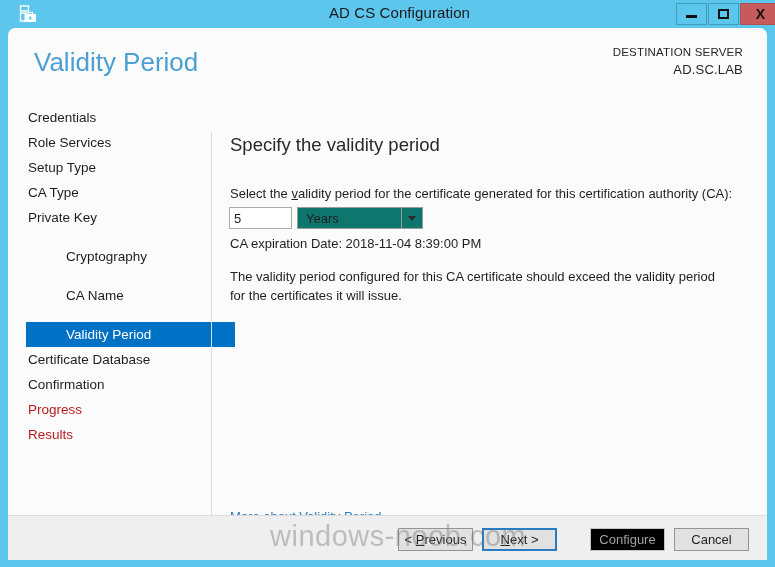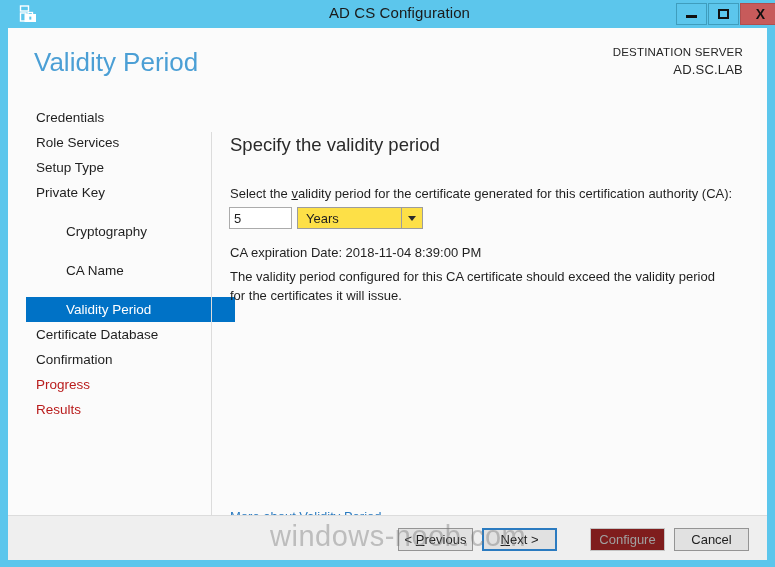--- a/index.html
+++ b/index.html
@@ -82,20 +82,21 @@
   }
 
   
   #page {
     position: absolute;
     left: 8px; top: 28px;
     width: 759px;
     height: 531px;
     background: #FBFBFB;
     box-sizing: border-box;
+    border-radius: 7px;
   }
 
   
   #header {
     position: absolute;
     left: 0; top: 0;
     width: 759px;
     height: 76px;
   }
   #page-title {
@@ -129,21 +130,21 @@
     left: 0; top: 77px;
     width: 195px;
     height: 410px;
   }
   .nav-item {
     position: relative;
     height: 25px;
     line-height: 25px;
     font-size: 13.5px;
     color: #1f1f1f;
-    padding-left: 28px;
+    padding-left: 20px;
     white-space: nowrap;
     box-sizing: border-box;
   }
   .nav-item.sub { padding-left: 58px; margin-top: 14px; }
   .nav-item.disabled { color: #b91c1c; }
   .nav-item.selected {
     background: #0072C6;
     color: #ffffff;
     margin-left: 18px;
     padding-left: 40px;
@@ -200,21 +201,21 @@
     padding: 0 0 0 4px;
     outline: none;
   }
   #period-unit {
     position: absolute;
     left: 68px; top: 0;
     width: 126px;
     height: 22px;
     box-sizing: border-box;
     border: 1px solid #9C9C9C;
-    background: #fde047;
+    background: #0f766e;
   }
   #period-unit-text {
     position: absolute;
     left: 8px; top: 3px;
     font-size: 13px;
     color: #1f1f1f;
   }
   #period-unit-arrow-box {
     position: absolute;
     right: 0; top: 0;
@@ -225,21 +226,21 @@
     justify-content: center;
   }
   .caret-down {
     width: 0; height: 0;
     border-left: 4px solid transparent;
     border-right: 4px solid transparent;
     border-top: 5px solid #2b2b2b;
   }
   #expiration {
     position: absolute;
-    left: 8px; top: 140px;
+    left: 8px; top: 131px;
     font-size: 13px;
     color: #1f1f1f;
     white-space: nowrap;
   }
   #note {
     position: absolute;
     left: 8px; top: 162px;
     width: 497px;
     font-size: 13px;
     line-height: 19px;
@@ -283,21 +284,21 @@
   .wiz-btn u { text-decoration: underline; }
   #btn-previous { left: 390px; }
   #btn-next {
     left: 474px;
     border: 2px solid #2B7BC0;
     line-height: 19px;
   }
   #btn-configure {
     left: 582px;
     color: #A0A0A0;
-    background: #7f1d1d;
+    background: #000000;
     border-color: #C4C4C4;
   }
   #btn-cancel { left: 666px; }
 
   
   #watermark {
     position: absolute;
     left: 270px; top: 520px;
     font-size: 29px;
     color: rgba(120,120,120,0.42);
@@ -343,20 +344,21 @@
       <div id="dest-block">
         <div id="dest-label">DESTINATION SERVER</div>
         <div id="dest-server">AD.SC.LAB</div>
       </div>
     </div>
 
     <div id="sidebar">
         <div class="nav-item"><span>Credentials</span></div>
         <div class="nav-item"><span>Role Services</span></div>
         <div class="nav-item"><span>Setup Type</span></div>
+        <div class="nav-item"><span>CA Type</span></div>
         <div class="nav-item"><span>Private Key</span></div>
         <div class="nav-item sub"><span>Cryptography</span></div>
         <div class="nav-item sub"><span>CA Name</span></div>
         <div class="nav-item sub selected"><span>Validity Period</span></div>
         <div class="nav-item"><span>Certificate Database</span></div>
         <div class="nav-item"><span>Confirmation</span></div>
         <div class="nav-item disabled"><span>Progress</span></div>
         <div class="nav-item disabled"><span>Results</span></div>
       </div>
     <div id="divider"></div>

